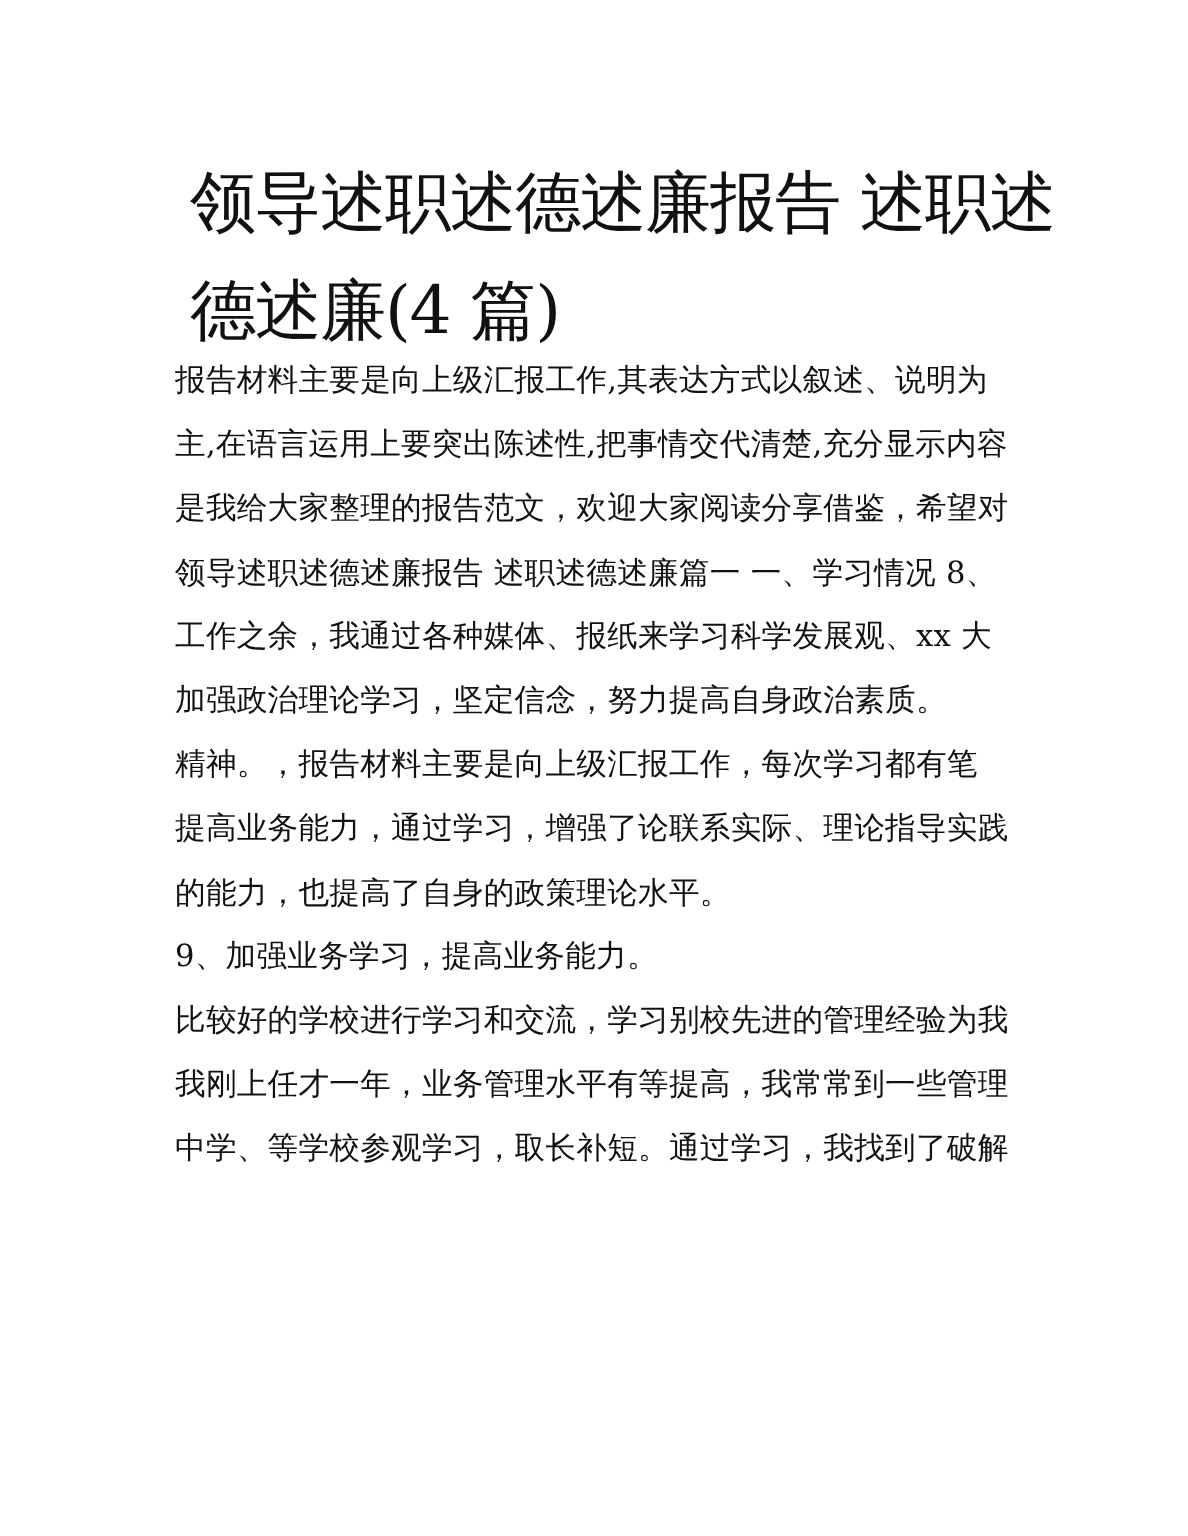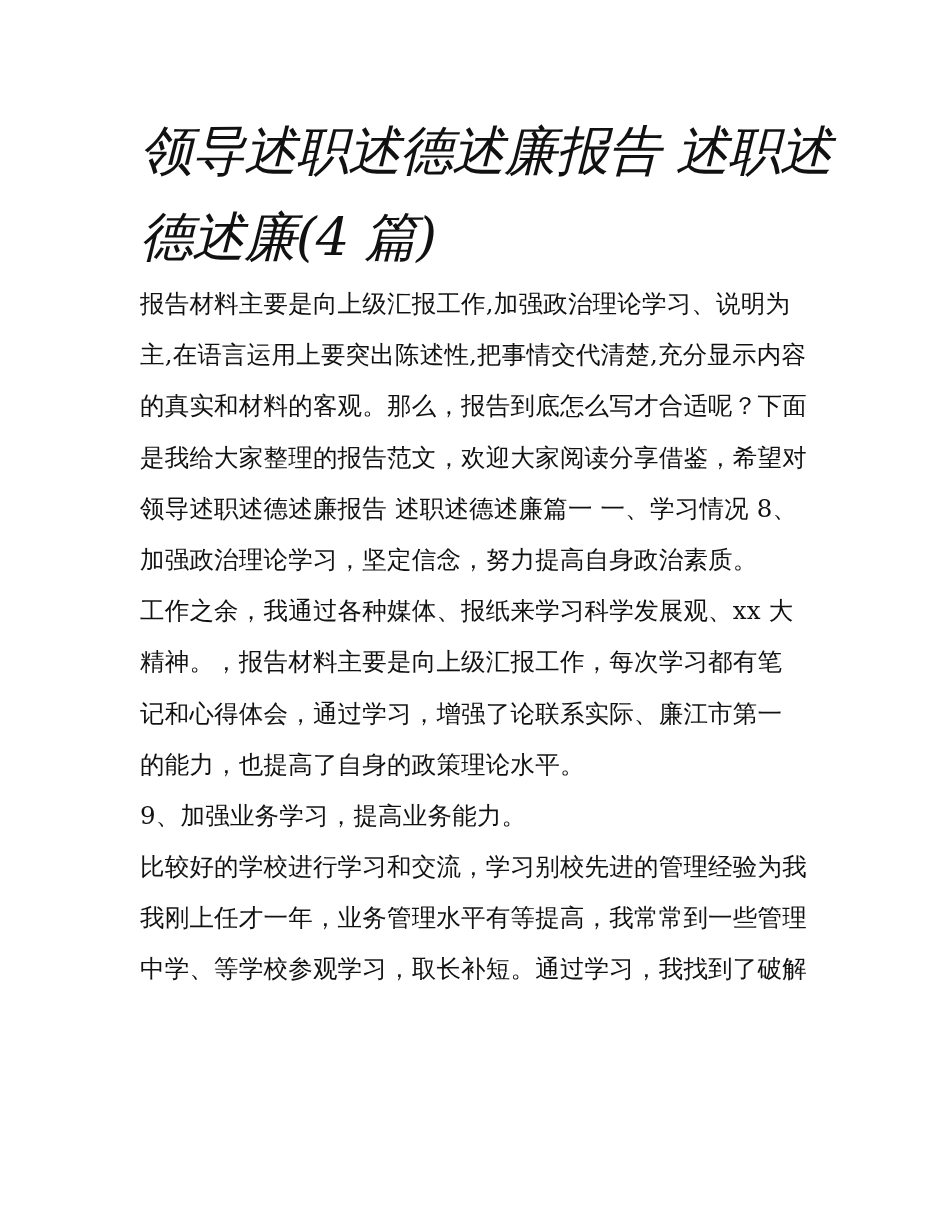--- a/index.html
+++ b/index.html
@@ -15,31 +15,30 @@
     font-family: "DejaVu Serif", "Liberation Serif", serif;
     color: #111111;
   }
   .page {
     position: absolute;
     left: 140px;
     top: 0;
     width: 680px;
   }
   .title {
-    margin: 0;
+    margin: 12px;
     position: absolute;
     top: 108px;
     left: 0;
     width: 680px;
     font-size: 53px;
     line-height: 86px;
     font-weight: normal;
     letter-spacing: -1px;
     white-space: nowrap;
-    font-style: italic;
   }
   .title .line { display: block; }
   .body-text {
     position: absolute;
     top: 278px;
     left: 0;
     width: 690px;
   }
   .tline {
     display: block;
@@ -53,28 +52,27 @@
 </head>
 <body>
 
 <div class="page">
   <h1 class="title">
     <span class="line">领导述职述德述廉报告 述职述</span>
     <span class="line">德述廉(4 篇)</span>
   </h1>
 
   <div class="body-text">
-    <span class="tline">报告材料主要是向上级汇报工作,加强政治理论学习、说明为</span>
+    <span class="tline">报告材料主要是向上级汇报工作,其表达方式以叙述、说明为</span>
     <span class="tline">主,在语言运用上要突出陈述性,把事情交代清楚,充分显示内容</span>
-    <span class="tline">的真实和材料的客观。那么，报告到底怎么写才合适呢？下面</span>
     <span class="tline">是我给大家整理的报告范文，欢迎大家阅读分享借鉴，希望对</span>
     <span class="tline">领导述职述德述廉报告 述职述德述廉篇一 一、学习情况 8、</span>
+    <span class="tline">工作之余，我通过各种媒体、报纸来学习科学发展观、xx 大</span>
     <span class="tline">加强政治理论学习，坚定信念，努力提高自身政治素质。</span>
-    <span class="tline">工作之余，我通过各种媒体、报纸来学习科学发展观、xx 大</span>
     <span class="tline">精神。，报告材料主要是向上级汇报工作，每次学习都有笔</span>
-    <span class="tline">记和心得体会，通过学习，增强了论联系实际、廉江市第一</span>
+    <span class="tline">提高业务能力，通过学习，增强了论联系实际、理论指导实践</span>
     <span class="tline">的能力，也提高了自身的政策理论水平。</span>
     <span class="tline">9、加强业务学习，提高业务能力。</span>
     <span class="tline">比较好的学校进行学习和交流，学习别校先进的管理经验为我</span>
     <span class="tline">我刚上任才一年，业务管理水平有等提高，我常常到一些管理</span>
     <span class="tline">中学、等学校参观学习，取长补短。通过学习，我找到了破解</span>
   </div>
 </div>
 
 </body></html>

